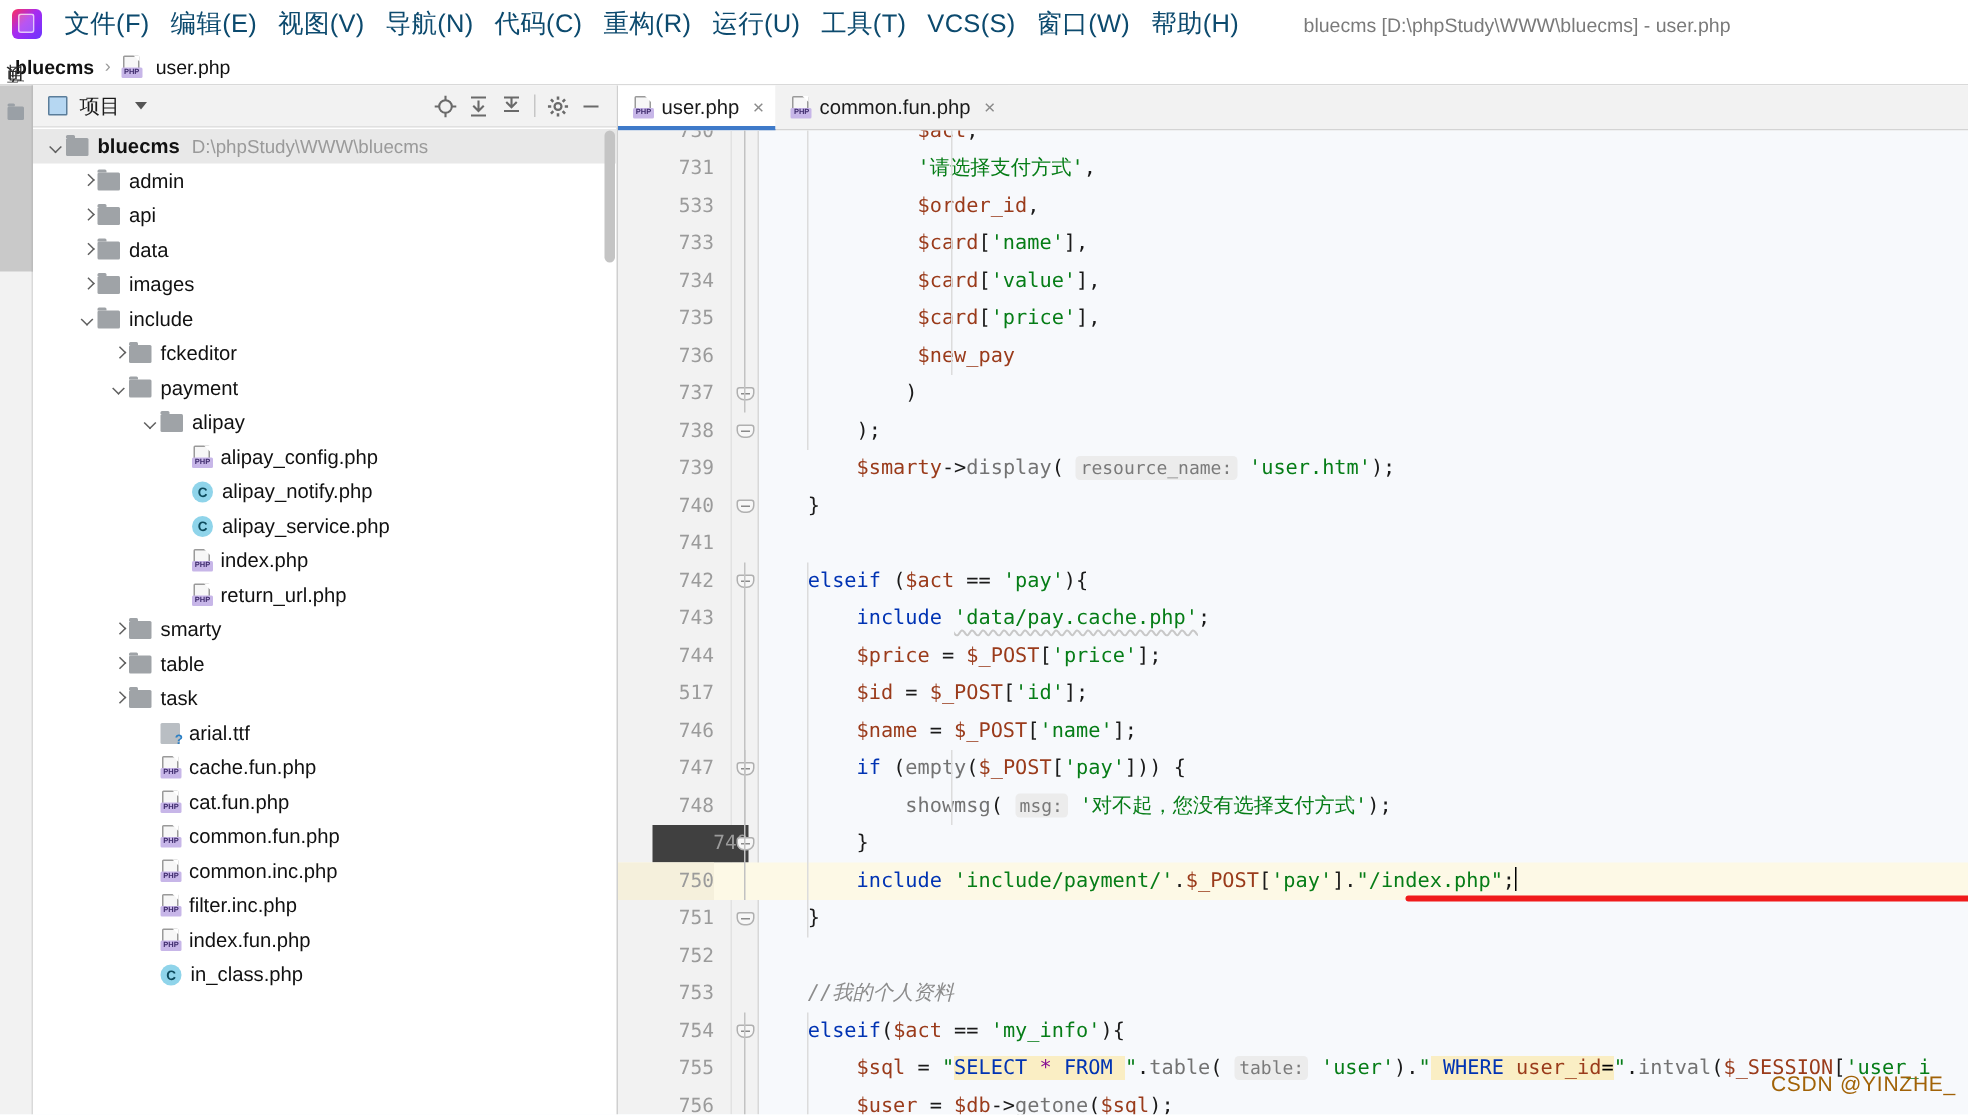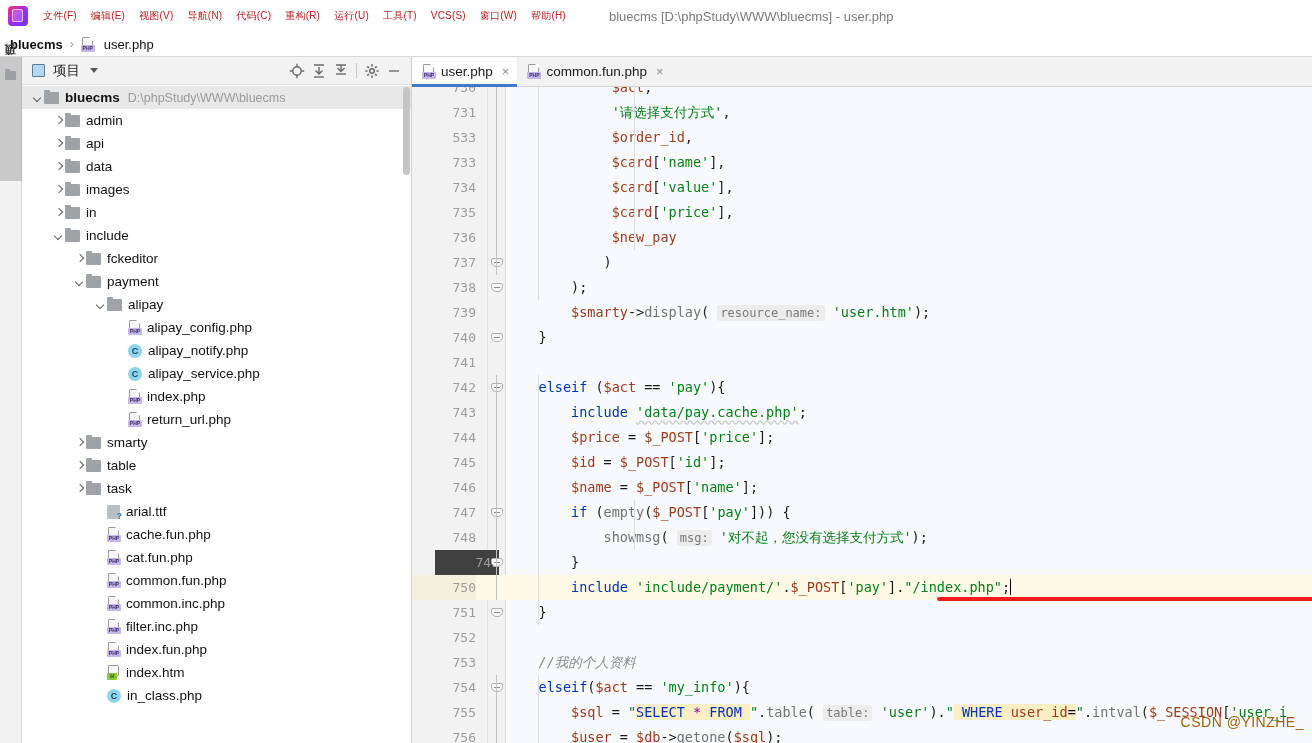--- a/index.html
+++ b/index.html
@@ -26,21 +26,21 @@
     background: linear-gradient(135deg,#fe315d 0%,#a72bf0 45%,#6a35ff 100%);
     position: relative; flex: 0 0 auto;
   }
   .app-logo::after {
     content: ""; position: absolute; left: 4px; top: 3px;
     width: 11px; height: 13px; border-radius: 2px;
     background: #ffffff33;
     box-shadow: inset 0 0 0 1px #ffffffaa;
   }
   .menu-item {
-    padding: 3px 7px; font-size: 10px; color: #b91c1c; white-space: nowrap;
+    padding: 3px 7px; font-size: 17px; color: #0c4a6e; white-space: nowrap;
     line-height: 18px; letter-spacing: .2px;
   }
   .win-title {
     margin-left: 36px; color: #7a7a7a; font-size: 13px; white-space: nowrap;
   }
 
   
   .breadcrumb {
     height: 25px; min-height: 25px;
     display: flex; align-items: center;
@@ -409,26 +409,20 @@
             <span>data</span>
           </div>
           <div class="trow">
             <span style="display: inline-block; flex: 0 0 auto; width: 31px;"></span>
             <span class="arrow right"></span>
             <span class="ficon"></span>
             <span>images</span>
           </div>
           <div class="trow">
             <span style="display: inline-block; flex: 0 0 auto; width: 31px;"></span>
-            <span class="arrow right"></span>
-            <span class="ficon"></span>
-            <span>in</span>
-          </div>
-          <div class="trow">
-            <span style="display: inline-block; flex: 0 0 auto; width: 31px;"></span>
             <span class="arrow down"></span>
             <span class="ficon"></span>
             <span>include</span>
           </div>
           <div class="trow">
             <span style="display: inline-block; flex: 0 0 auto; width: 52px;"></span>
             <span class="arrow right"></span>
             <span class="ficon"></span>
             <span>fckeditor</span>
           </div>
@@ -553,29 +547,20 @@
             <span>filter.inc.php</span>
           </div>
           <div class="trow">
             <span style="display: inline-block; flex: 0 0 auto; width: 73px;"></span>
             <span class="arrow"></span>
             <span class="phpicon">
               <span class="pg"></span>
               <span class="ptag">PHP</span>
             </span>
             <span>index.fun.php</span>
-          </div>
-          <div class="trow">
-            <span style="display: inline-block; flex: 0 0 auto; width: 73px;"></span>
-            <span class="arrow"></span>
-            <span class="htmicon">
-              <span class="pg"></span>
-              <span class="ptag">H</span>
-            </span>
-            <span>index.htm</span>
           </div>
           <div class="trow">
             <span style="display: inline-block; flex: 0 0 auto; width: 73px;"></span>
             <span class="arrow"></span>
             <span class="cicon">C</span>
             <span>in_class.php</span>
           </div>
           <div class="tree-scroll"></div>
       </div>
     </div>
@@ -624,21 +609,21 @@
             <div class="fold" style="top: 244px;">
               <span class="box"></span>
             </div>
             <div class="cl" style="top: 263px; position: absolute; left: 0px; right: 0px;"><span class="ln">741</span><span class="code"></span></div>
             <div class="cl" style="top: 288px; position: absolute; left: 0px; right: 0px;"><span class="ln">742</span><span class="code">&nbsp;&nbsp;&nbsp;&nbsp;<span class="kw">elseif</span><span class="pun"> (</span><span class="var2">$act</span><span class="pun"> == </span><span class="str">'pay'</span><span class="pun">){</span></span></div>
             <div class="fold" style="top: 294px;">
               <span class="box"></span>
             </div>
             <div class="cl" style="top: 313px; position: absolute; left: 0px; right: 0px;"><span class="ln">743</span><span class="code">&nbsp;&nbsp;&nbsp;&nbsp;&nbsp;&nbsp;&nbsp;&nbsp;<span class="kw">include</span> <span class="str squiggle">'data/pay.cache.php'</span><span class="pun">;</span></span></div>
             <div class="cl" style="top: 338px; position: absolute; left: 0px; right: 0px;"><span class="ln">744</span><span class="code">&nbsp;&nbsp;&nbsp;&nbsp;&nbsp;&nbsp;&nbsp;&nbsp;<span class="var2">$price</span><span class="pun"> = </span><span class="var2">$_POST</span><span class="pun">[</span><span class="str">'price'</span><span class="pun">];</span></span></div>
-            <div class="cl" style="top: 363px; position: absolute; left: 0px; right: 0px;"><span class="ln">745</span><span class="code">&nbsp;&nbsp;&nbsp;&nbsp;&nbsp;&nbsp;&nbsp;&nbsp;<span class="var2">$id</span><span class="pun"> = </span><span class="var2">$_POST</span><span class="pun">[</span><span class="str">'id'</span><span class="pun">];</span></span></div>
+            <div class="cl" style="top: 363px; position: absolute; left: 0px; right: 0px;"><span class="ln">517</span><span class="code">&nbsp;&nbsp;&nbsp;&nbsp;&nbsp;&nbsp;&nbsp;&nbsp;<span class="var2">$id</span><span class="pun"> = </span><span class="var2">$_POST</span><span class="pun">[</span><span class="str">'id'</span><span class="pun">];</span></span></div>
             <div class="cl" style="top: 388px; position: absolute; left: 0px; right: 0px;"><span class="ln">746</span><span class="code">&nbsp;&nbsp;&nbsp;&nbsp;&nbsp;&nbsp;&nbsp;&nbsp;<span class="var2">$name</span><span class="pun"> = </span><span class="var2">$_POST</span><span class="pun">[</span><span class="str">'name'</span><span class="pun">];</span></span></div>
             <div class="cl" style="top: 413px; position: absolute; left: 0px; right: 0px;"><span class="ln">747</span><span class="code">&nbsp;&nbsp;&nbsp;&nbsp;&nbsp;&nbsp;&nbsp;&nbsp;<span class="kw">if</span><span class="pun"> (</span><span class="fn">empty</span><span class="pun">(</span><span class="var2">$_POST</span><span class="pun">[</span><span class="str">'pay'</span><span class="pun">])) {</span></span></div>
             <div class="fold" style="top: 419px;">
               <span class="box"></span>
             </div>
             <div class="cl" style="top: 438px; position: absolute; left: 0px; right: 0px;"><span class="ln">748</span><span class="code">&nbsp;&nbsp;&nbsp;&nbsp;&nbsp;&nbsp;&nbsp;&nbsp;&nbsp;&nbsp;&nbsp;&nbsp;<span class="fn">showmsg</span><span class="pun">( </span><span class="hint">msg:</span> <span class="str">'对不起，您没有选择支付方式'</span><span class="pun">);</span></span></div>
             <div class="cl gsel" style="top: 463px; position: absolute; left: 0px; right: 0px;"><span class="ln">749</span><span class="code">&nbsp;&nbsp;&nbsp;&nbsp;&nbsp;&nbsp;&nbsp;&nbsp;<span class="pun">}</span></span></div>
             <div class="fold" style="top: 469px;">
               <span class="box"></span>
             </div>

